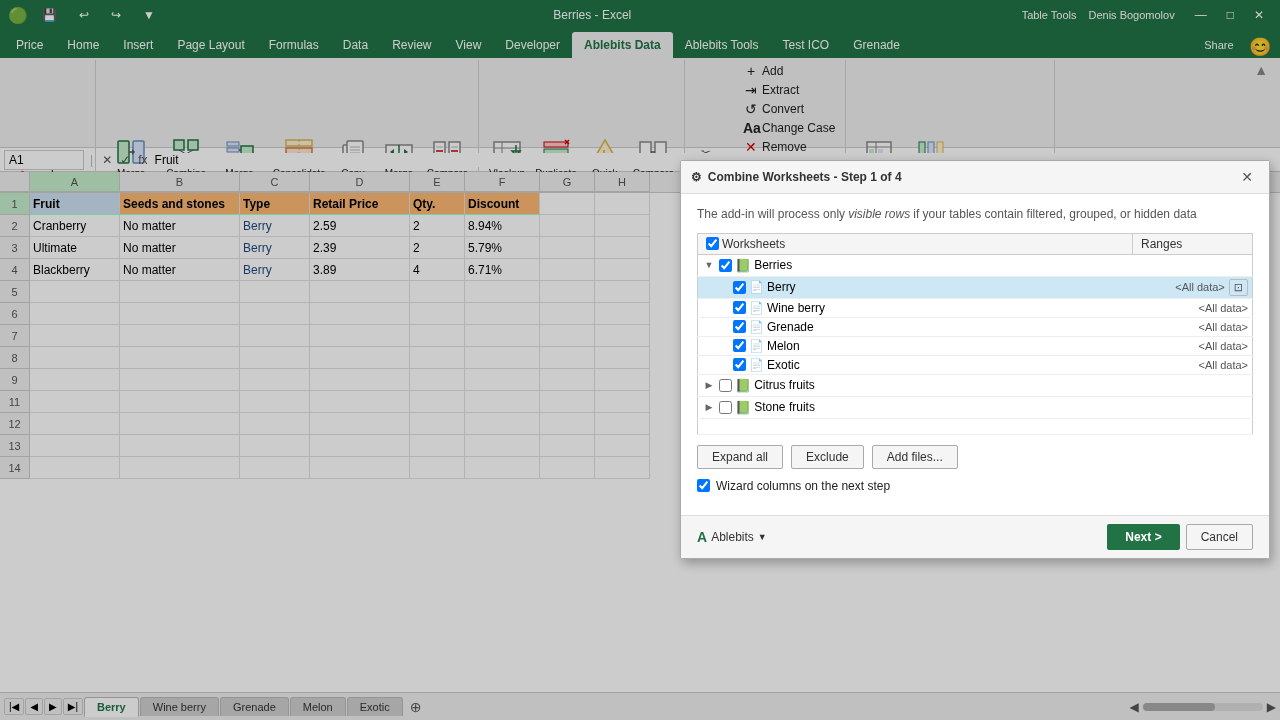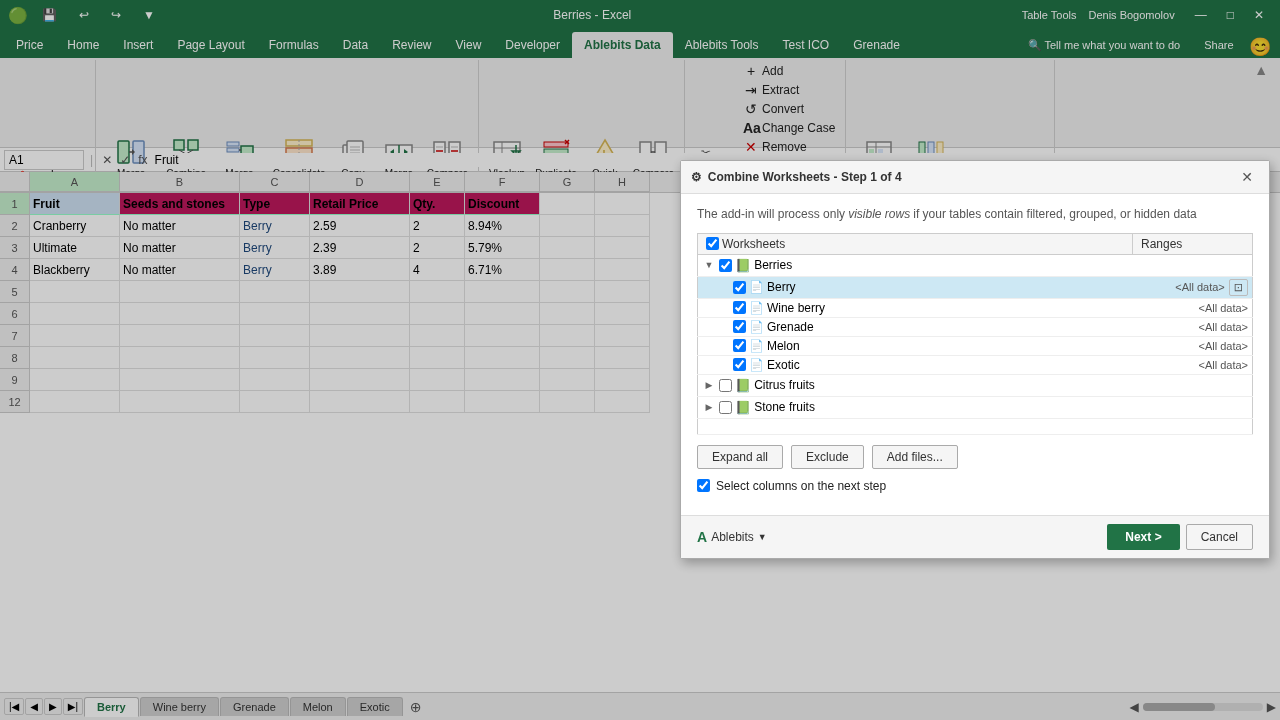--- a/index.html
+++ b/index.html
@@ -202,21 +202,21 @@
       display: flex;
       align-items: center;
       padding: 0 3px;
       border-right: 1px solid #e0e0e0;
       border-bottom: 1px solid #e0e0e0;
       font-size: 12px;
       overflow: hidden;
       white-space: nowrap;
     }
     .cell.header-cell {
-      background: #be185d;
+      background: #fdba74;
       font-weight: bold;
       border-bottom: 1px solid #9fc;
     }
     .cell.selected { background: #cfe2f3; }
     .cell.berry-type { color: #1f497d; }
 
     
     .sheet-tabs {
       background: #f0f0f0;
       border-top: 1px solid #ccc;
@@ -462,21 +462,20 @@
   <div class="ribbon-tab">Formulas</div>
   <div class="ribbon-tab">Data</div>
   <div class="ribbon-tab">Review</div>
   <div class="ribbon-tab">View</div>
   <div class="ribbon-tab">Developer</div>
   <div class="ribbon-tab active">Ablebits Data</div>
   <div class="ribbon-tab">Ablebits Tools</div>
   <div class="ribbon-tab">Test ICO</div>
   <div class="ribbon-tab">Grenade</div>
   <div style="flex:1;"></div>
-  <div class="ribbon-tab" style="color:white; font-size:11px;">🔍 Tell me what you want to do</div>
   <div class="ribbon-tab" style="color:white; font-size:11px;">Share</div>
   <span style="font-size:18px; padding:0 4px;">😊</span>
 </div>
 
 <div class="ribbon">
   <div class="ribbon-content">
 
     <div class="ribbon-group">
       <div class="ribbon-group-items">
         <div class="ribbon-small-group">
@@ -847,21 +846,54 @@
           <div class="cell" style="width:90px;"></div>
           <div class="cell" style="width:120px;"></div>
           <div class="cell" style="width:70px;"></div>
           <div class="cell" style="width:100px;"></div>
           <div class="cell" style="width:55px;"></div>
           <div class="cell" style="width:75px;"></div>
           <div class="cell" style="width:55px;"></div>
           <div class="cell" style="width:55px;"></div>
         </div>
       <div class="sheet-row">
+          <div class="row-header">11</div>
+          <div class="cell" style="width:90px;"></div>
+          <div class="cell" style="width:120px;"></div>
+          <div class="cell" style="width:70px;"></div>
+          <div class="cell" style="width:100px;"></div>
+          <div class="cell" style="width:55px;"></div>
+          <div class="cell" style="width:75px;"></div>
+          <div class="cell" style="width:55px;"></div>
+          <div class="cell" style="width:55px;"></div>
+        </div>
+      <div class="sheet-row">
           <div class="row-header">12</div>
+          <div class="cell" style="width:90px;"></div>
+          <div class="cell" style="width:120px;"></div>
+          <div class="cell" style="width:70px;"></div>
+          <div class="cell" style="width:100px;"></div>
+          <div class="cell" style="width:55px;"></div>
+          <div class="cell" style="width:75px;"></div>
+          <div class="cell" style="width:55px;"></div>
+          <div class="cell" style="width:55px;"></div>
+        </div>
+      <div class="sheet-row">
+          <div class="row-header">13</div>
+          <div class="cell" style="width:90px;"></div>
+          <div class="cell" style="width:120px;"></div>
+          <div class="cell" style="width:70px;"></div>
+          <div class="cell" style="width:100px;"></div>
+          <div class="cell" style="width:55px;"></div>
+          <div class="cell" style="width:75px;"></div>
+          <div class="cell" style="width:55px;"></div>
+          <div class="cell" style="width:55px;"></div>
+        </div>
+      <div class="sheet-row">
+          <div class="row-header">14</div>
           <div class="cell" style="width:90px;"></div>
           <div class="cell" style="width:120px;"></div>
           <div class="cell" style="width:70px;"></div>
           <div class="cell" style="width:100px;"></div>
           <div class="cell" style="width:55px;"></div>
           <div class="cell" style="width:75px;"></div>
           <div class="cell" style="width:55px;"></div>
           <div class="cell" style="width:55px;"></div>
         </div>
     </div>
@@ -1029,21 +1061,21 @@
       </table>
 
       <div class="modal-actions">
         <button class="action-btn">Expand all</button>
         <button class="action-btn">Exclude</button>
         <button class="action-btn">Add files...</button>
       </div>
 
       <div class="checkbox-row">
         <input type="checkbox" checked="" style="">
-        <span class="checkbox-label">Select columns on the next step</span>
+        <span class="checkbox-label">Wizard columns on the next step</span>
       </div>
     </div>
 
     <div class="modal-footer">
       <div class="ablebits-brand">
         <span style="color:#217346; font-weight:bold; font-size:14px;">A</span>
         <span>Ablebits</span>
         <span style="font-size:9px;">▼</span>
       </div>
       <div class="footer-right-btns">

